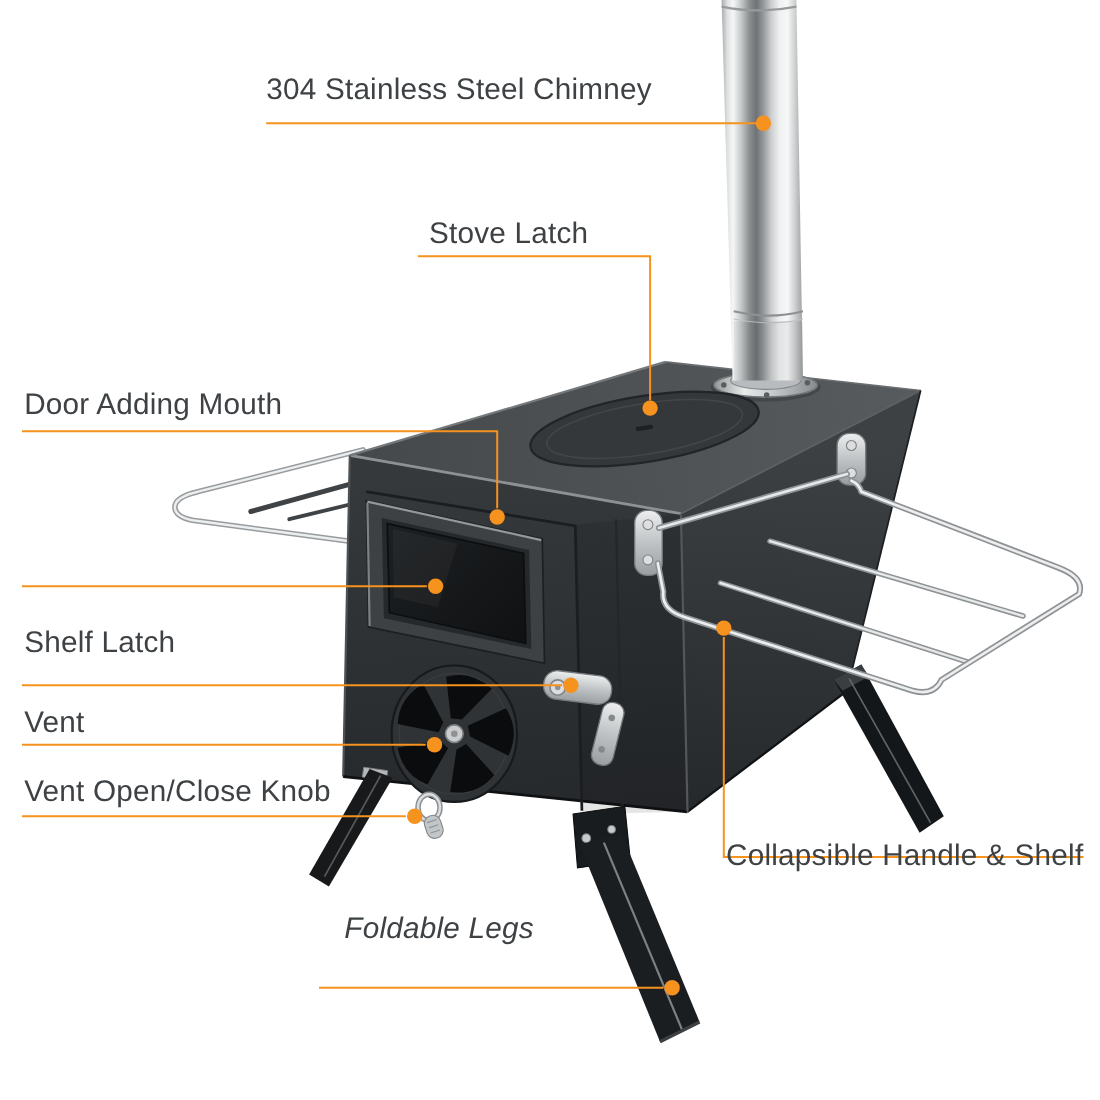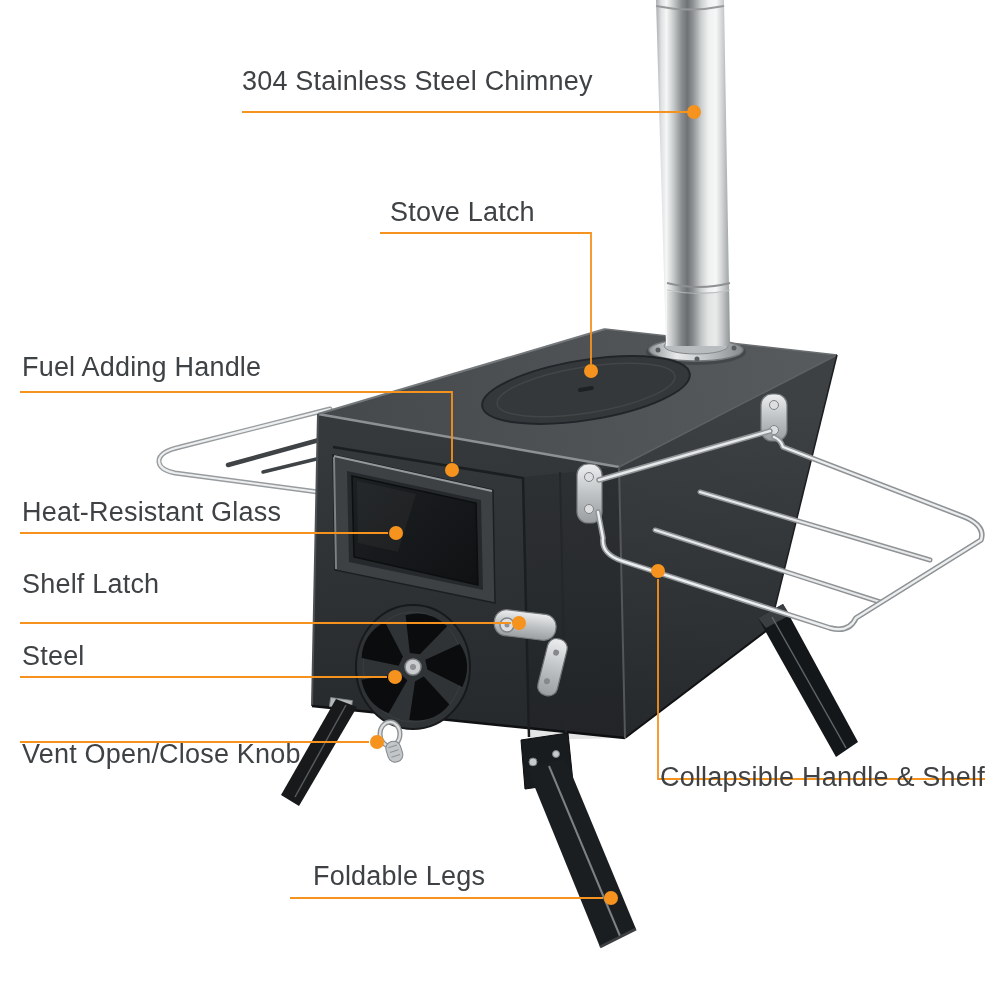--- a/index.html
+++ b/index.html
@@ -18,23 +18,23 @@
     color:var(--label-color, #3e4245);
     white-space:nowrap;
     letter-spacing:0.2px;
   }
   #lbl-chimney{left:242px;top:66px;}
   #lbl-stove-cover{left:390px;top:197px;}
   #lbl-fuel{left:22px;top:352px;}
   #lbl-glass{left:22px;top:497px;}
   #lbl-latch{left:22px;top:569px;}
   #lbl-vent{left:22px;top:641px;}
-  #lbl-knob{left:22px;top:704px;margin-top:35px;}
+  #lbl-knob{left:22px;top:704px;}
   #lbl-shelf{left:660px;top:762px;}
-  #lbl-legs{left:313px;top:861px;}
+  #lbl-legs{left:313px;top:829px;font-style:italic;}
 </style>
 </head>
 <body>
 
 <div id="stage" style="--label-color: #3e4245; background: rgb(255, 255, 255);">
 
   <svg id="art" viewBox="0 0 1000 1000">
     <defs>
       <linearGradient id="gPipe" gradientUnits="userSpaceOnUse" x1="656" y1="0" x2="731" y2="0">
         <stop offset="0" stop-color="#a9acae"></stop>
@@ -238,20 +238,19 @@
         <circle cx="395" cy="677" r="7" class="accent-fill" fill="#f6921e"></circle>
         <circle cx="377" cy="742" r="7" class="accent-fill" fill="#f6921e"></circle>
         <circle cx="658" cy="571" r="7" class="accent-fill" fill="#f6921e"></circle>
         <circle cx="611" cy="898" r="7" class="accent-fill" fill="#f6921e"></circle>
       </g>
     </g>
   </svg>
 
   <div class="lbl" id="lbl-chimney">304 Stainless Steel Chimney</div>
   <div class="lbl" id="lbl-stove-cover">Stove Latch</div>
-  <div class="lbl" id="lbl-fuel">Fuel Adding Handle</div>
-  <div class="lbl" id="lbl-glass">Heat-Resistant Glass</div>
+  <div class="lbl" id="lbl-fuel">Door Adding Mouth</div>
   <div class="lbl" id="lbl-latch">Shelf Latch</div>
-  <div class="lbl" id="lbl-vent">Steel</div>
+  <div class="lbl" id="lbl-vent">Vent</div>
   <div class="lbl" id="lbl-knob">Vent Open/Close Knob</div>
   <div class="lbl" id="lbl-shelf">Collapsible Handle &amp; Shelf</div>
   <div class="lbl" id="lbl-legs">Foldable Legs</div>
 </div>
 
 </body></html>

